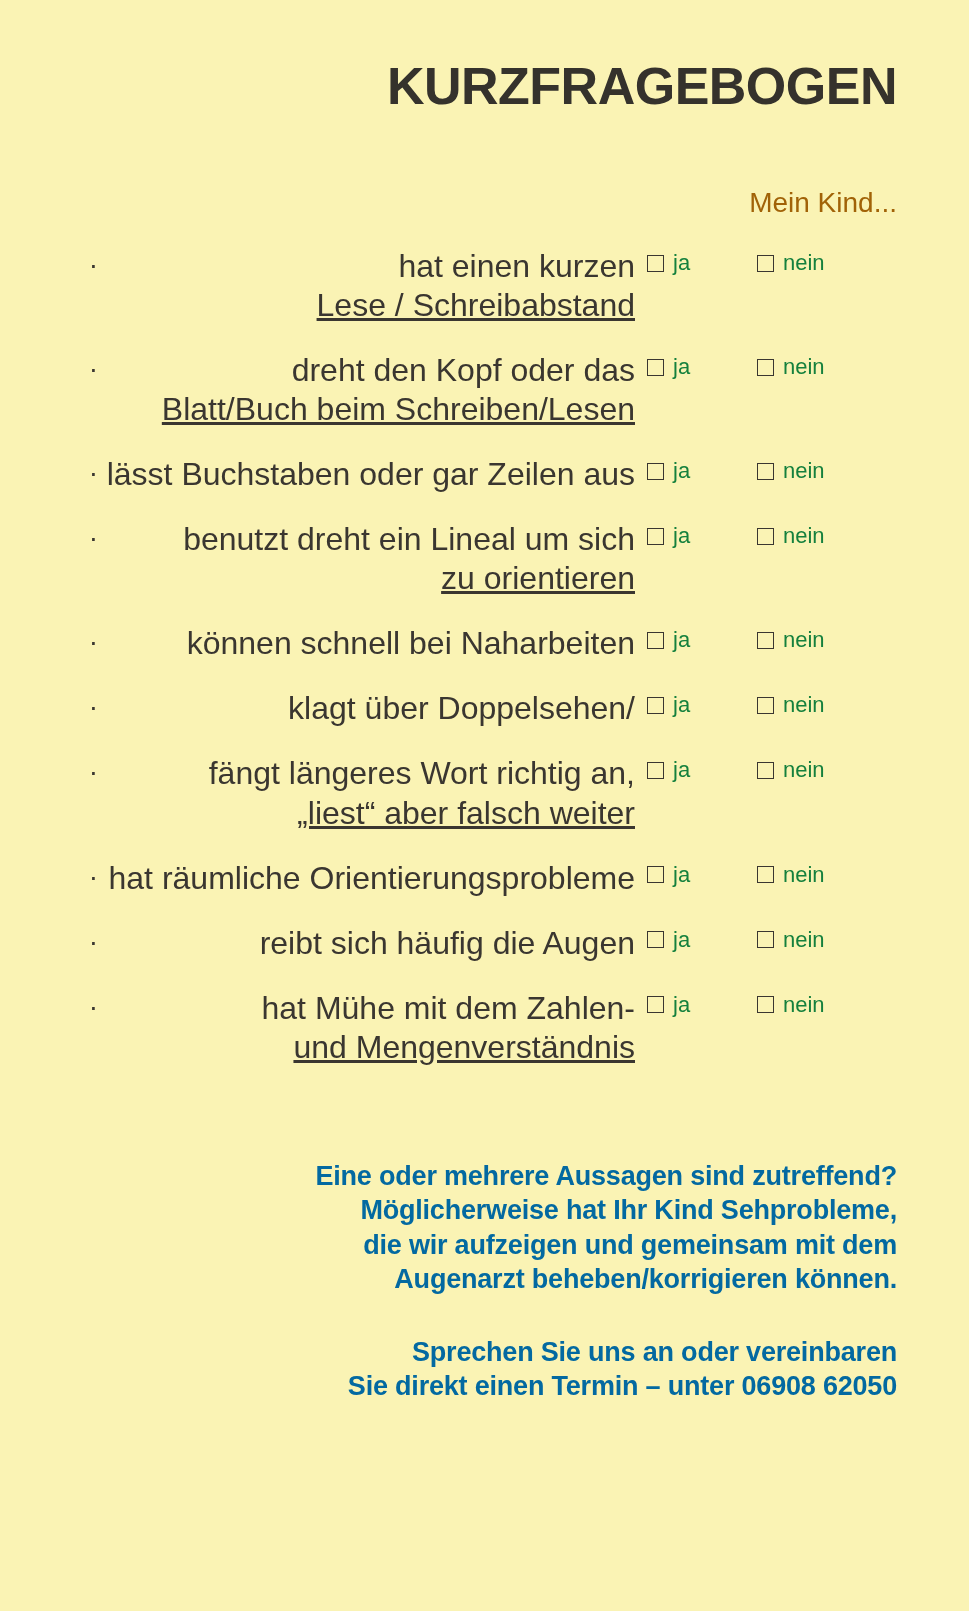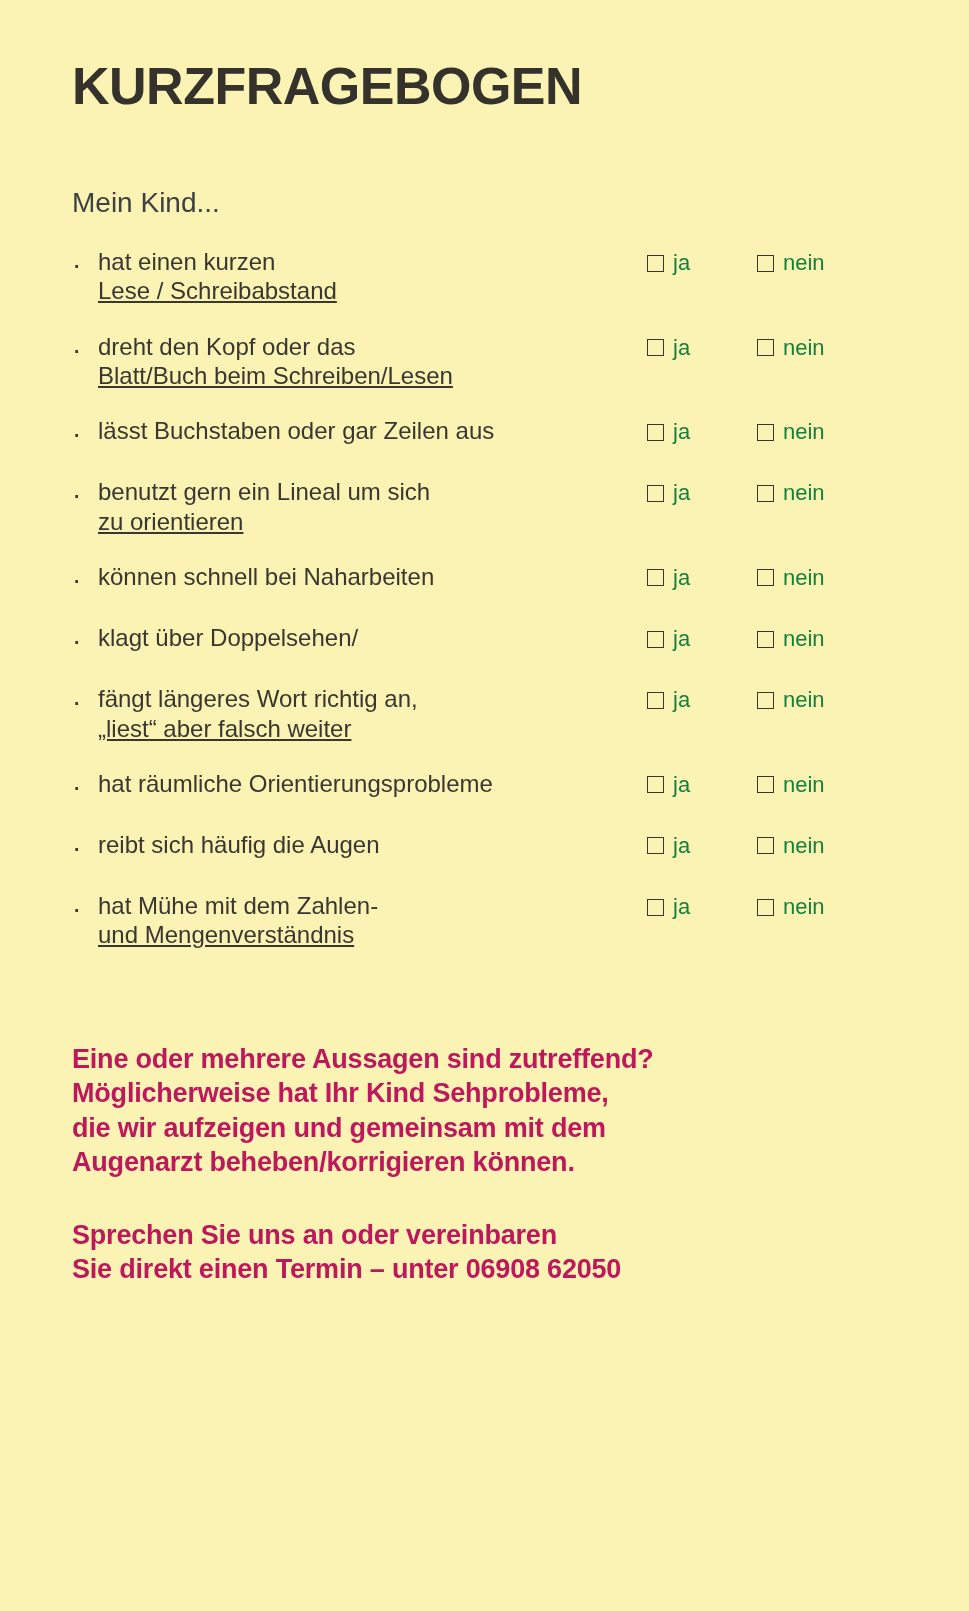--- a/index.html
+++ b/index.html
@@ -13,54 +13,55 @@
     font-family: "Liberation Sans", sans-serif;
     color: #3a3630;
     overflow: hidden;
   }
   .page {
     position: relative;
     width: 969px;
     height: 1611px;
     box-sizing: border-box;
     padding: 58px 72px 6px 72px;
+    text-align: right;
   }
   .title {
     font-size: 52px;
     font-weight: bold;
     letter-spacing: -0.5px;
     margin: 0 0 0 0;
     line-height: 1.1;
     color: #35322c;
   }
   .intro {
     font-size: 28px;
     margin-top: 72px;
     margin-bottom: 16px;
-    color: #404040;
+    color: #a16207;
   }
   .questions {
     margin-top: 28px;
   }
   .q-row {
     display: flex;
     align-items: flex-start;
     margin-bottom: 26px;
   }
   .q-bullet {
     width: 26px;
     flex: 0 0 26px;
     font-size: 28px;
     line-height: 1.22;
     color: #3a3630;
     padding-top: 1px;
   }
   .q-text {
     flex: 1 1 auto;
-    font-size: 24px;
+    font-size: 32px;
     line-height: 1.22;
     color: #3a3630;
     padding-right: 12px;
   }
   .q-text .l2 {
     display: block;
     text-decoration: underline;
   }
   .answers {
     flex: 0 0 250px;
@@ -86,21 +87,21 @@
     background: transparent;
   }
   .closing {
     margin-top: 92px;
   }
   .closing p {
     margin: 0;
     font-size: 27px;
     font-weight: bold;
     line-height: 1.28;
-    color: #be185d;
+    color: #0369a1;
     letter-spacing: -0.2px;
   }
   .closing p.second {
     margin-top: 38px;
   }
 </style>
 </head>
 <body>
 
 <div class="page">
@@ -160,21 +161,21 @@
         <span class="opt no">
             <span class="box"></span>
             <span>nein</span>
           </span>
       </span>
     </div>
 
     <div class="q-row">
       <span class="q-bullet">·</span>
       <span class="q-text">
-        <span>benutzt gern ein Lineal um sich</span>
+        <span>benutzt dreht ein Lineal um sich</span>
         <span class="l2">zu orientieren</span>
       </span>
       <span class="answers">
         <span class="opt yes">
             <span class="box"></span>
             <span>ja</span>
           </span>
         <span class="opt no">
             <span class="box"></span>
             <span>nein</span>

